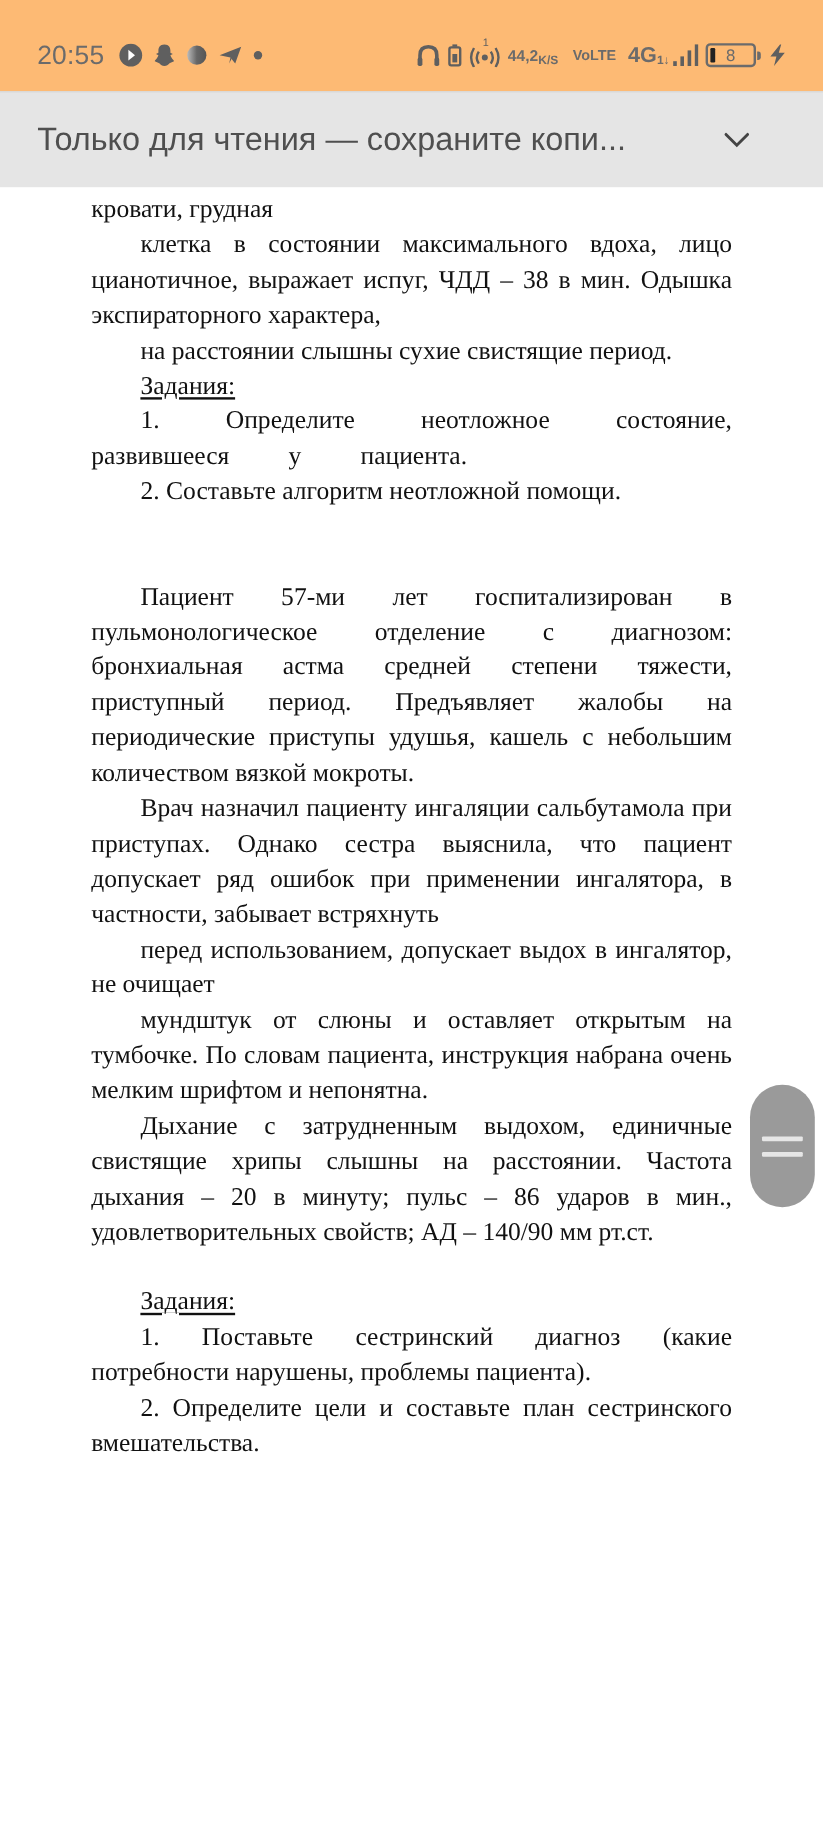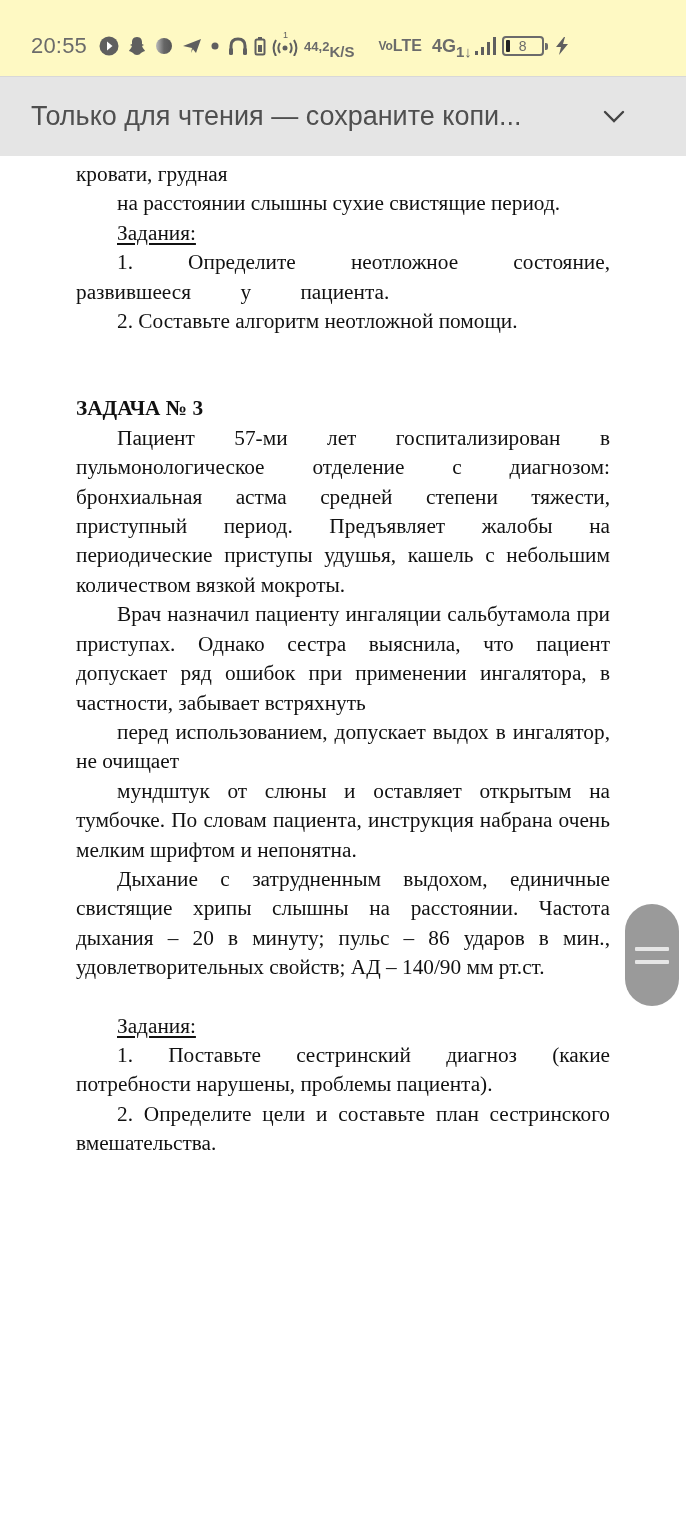--- a/index.html
+++ b/index.html
@@ -2,31 +2,31 @@
 <html><head>
   <meta charset="utf-8">
   <style>
     * { box-sizing: border-box; margin: 0; padding: 0; }
     html, body { width: 686px; height: 1536px; overflow: hidden; background: #ffffff; }
     body { position: relative; font-family: "Liberation Sans", sans-serif; }
 
     
     .status-bar {
       position: absolute; top: 0; left: 0; width: 686px; height: 92px;
-      background: #fef9c3; color: #6b6b6b;
-      display: flex; align-items: center; 
+      background: #fdba74; color: #6b6b6b;
+      display: flex; align-items: center; justify-content: space-between;
       padding: 0 30px 0 31px;
     }
     .sb-left, .sb-right { display: flex; align-items: center; }
     .sb-time { font-size: 22px; color: #6b6b6b; margin-right: 12px; letter-spacing: 0.2px; }
     .sb-icon { display: inline-flex; align-items: center; justify-content: center; margin-right: 9px; }
     .sb-right .sb-icon { margin-right: 6px; }
     .tiny-stack { display: inline-flex; align-items: center; line-height: 1; color: #6b6b6b; font-weight: bold; }
     .tiny-stack .t1 { font-size: 13px; }
-    .tiny-stack .t2 { font-size: 15px; margin-top: 10px; }
+    .tiny-stack .t2 { font-size: 10px; margin-top: 10px; }
     .battery {
       width: 42px; height: 20px; border: 2px solid #6b6b6b; border-radius: 4px;
       position: relative; display: flex; align-items: center; justify-content: center;
       font-size: 14px; color: #6b6b6b; margin-right: 4px;
     }
     .battery .fill { position: absolute; left: 2px; top: 2px; bottom: 2px; width: 4px; background: #222; border-radius: 1px; }
     .battery .nub { position: absolute; right: -6px; top: 5px; width: 3px; height: 7px; background: #6b6b6b; border-radius: 0 2px 2px 0; }
 
     
     .banner {
@@ -122,23 +122,23 @@
           <circle cx="13" cy="12" r="2.5" fill="#5f5f5f"></circle>
           <path d="M8 7 C6 10 6 14 8 17 M18 7 C20 10 20 14 18 17" stroke="#5f5f5f" stroke-width="2" fill="none"></path>
           <path d="M4 4 C1 9 1 15 4 20 M22 4 C25 9 25 15 22 20" stroke="#5f5f5f" stroke-width="2" fill="none"></path>
         </svg>
       <span style="position:absolute;top:-6px;left:11px;font-size:9px;color:#5f5f5f;">1</span>
     </span>
     <span class="sb-icon tiny-stack">
       <span class="t1">44,2</span>
       <span class="t2">K/S</span>
     </span>
-    <span class="sb-icon tiny-stack" style="margin-left:18px;">
+    <span class="sb-icon tiny-stack" style="margin-left:6px;">
       <span class="t1" style="font-size:12px;">Vo</span>
-      <span class="t1" style="font-size:16px;">LTE</span>
+      <span class="t1" style="font-size:12px;">LTE</span>
     </span>
     <span class="sb-icon" style="margin-left:4px;">
       <span class="tiny-stack">
         <span class="t1" style="font-size:18px;">4G</span>
         <span class="t2">1↓</span>
       </span>
       <svg width="22" height="20" viewBox="0 0 22 20" style="margin-left:2px;">
           <rect x="1" y="15" width="3" height="4" fill="#5f5f5f"></rect>
           <rect x="7" y="11" width="3" height="8" fill="#5f5f5f"></rect>
           <rect x="13" y="6" width="3" height="13" fill="#5f5f5f"></rect>
@@ -164,28 +164,28 @@
     <svg width="22" height="14" viewBox="0 0 22 14">
         <path d="M2 2 L11 11 L20 2" stroke="#444" stroke-width="2.4" fill="none" stroke-linecap="round"></path>
       </svg>
   </span>
 </div>
 
 <div class="doc">
   <div class="clip-top"></div>
 
   <div class="p nojust">кровати, грудная</div>
+  <div class="p ind">клетка в состоянии максимального вдоха, лицо цианотичное, выражает испуг, ЧДД – 38 в мин. Одышка экспираторного характера,</div>
   <div class="p ind">на расстоянии слышны сухие свистящие период.</div>
   <div class="p ind"><span class="u">Задания:</span></div>
   <div class="p ind" style="word-spacing:44px;">1. Определите неотложное состояние, развившееся у пациента.</div>
   <div class="p ind">2. Составьте алгоритм неотложной помощи.</div>
 
   <div class="gap-lg"></div>
 
-  <div class="p heading">ЗАДАЧА № 3</div>
   <div class="p ind">Пациент 57-ми лет госпитализирован в пульмонологическое отделение с диагнозом: бронхиальная астма средней степени тяжести, приступный период. Предъявляет жалобы на периодические приступы удушья, кашель с небольшим количеством вязкой мокроты.</div>
   <div class="p ind">Врач назначил пациенту ингаляции сальбутамола при приступах. Однако сестра выяснила, что пациент допускает ряд ошибок при применении ингалятора, в частности, забывает встряхнуть</div>
   <div class="p ind">перед использованием, допускает выдох в ингалятор, не очищает</div>
   <div class="p ind">мундштук от слюны и оставляет открытым на тумбочке. По словам пациента, инструкция набрана очень мелким шрифтом и непонятна.</div>
   <div class="p ind">Дыхание с затрудненным выдохом, единичные свистящие хрипы слышны на расстоянии. Частота дыхания – 20 в минуту; пульс – 86 ударов в мин., удовлетворительных свойств; АД – 140/90 мм рт.ст.</div>
 
   <div class="gap-md"></div>
 
   <div class="p ind"><span class="u">Задания:</span></div>
   <div class="p ind">1. Поставьте сестринский диагноз (какие потребности нарушены, проблемы пациента).</div>

